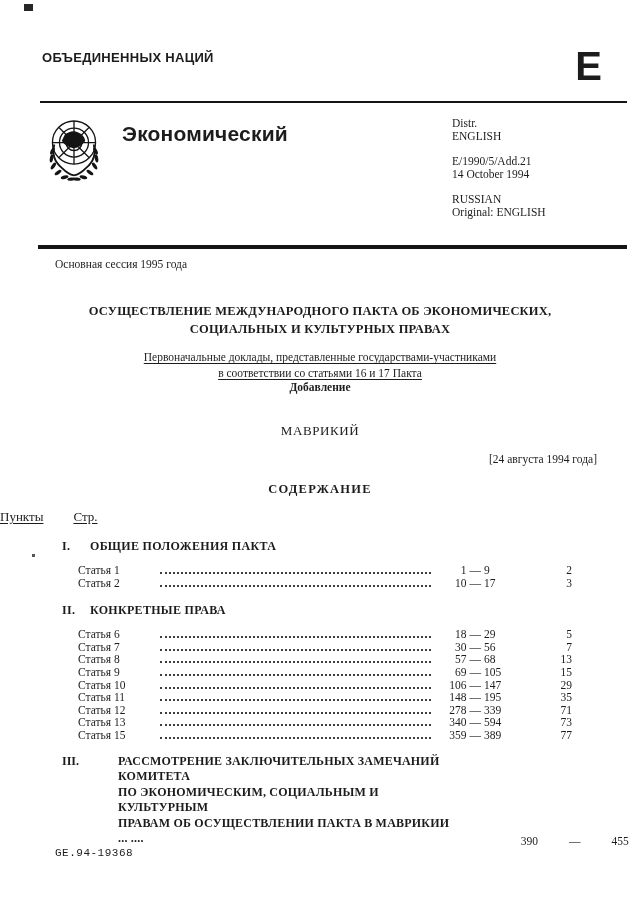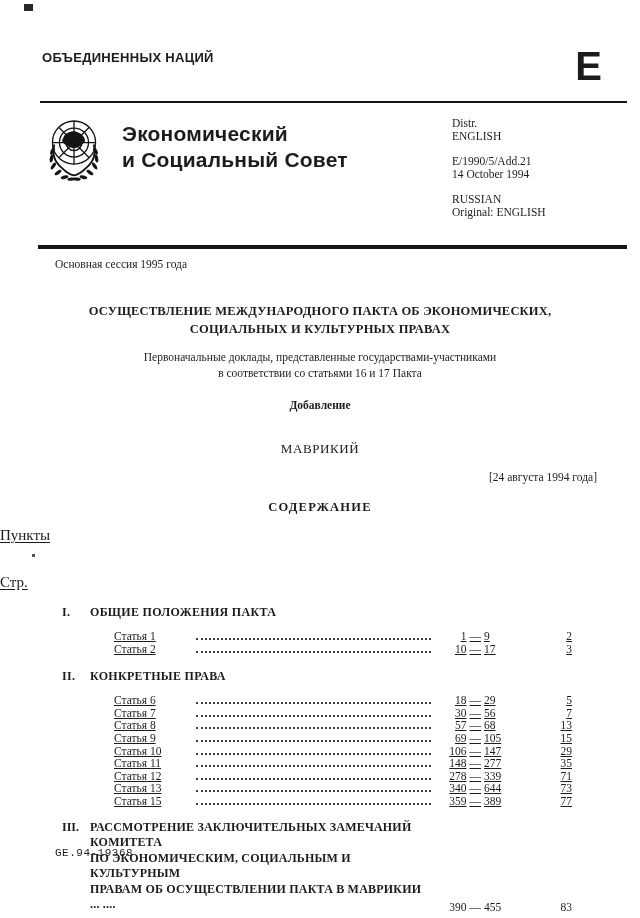--- a/index.html
+++ b/index.html
@@ -21,42 +21,42 @@
   .masthead { display:flex; align-items:flex-start; margin:14px 36px 0 44px; }
   .emblem { flex:none; }
   .council { font-family:"Liberation Sans", sans-serif; font-weight:bold; font-size:21px; line-height:26px; margin:4px 0 0 18px; letter-spacing:.2px; }
   .distr { margin-left:auto; width:152px; font-size:11.5px; line-height:13px; }
   .distr .gap { height:12px; }
 
   .session { margin:9px 0 0 55px; font-size:11.5px; }
 
   .doc-title { margin-top:32px; text-align:center; font-weight:bold; font-size:12.5px; line-height:18px; letter-spacing:.2px; }
   .subtitle { margin-top:11px; text-align:center; font-size:11.5px; line-height:16px; }
-  .subtitle div { text-underline-offset:2px; }
-  .addendum { margin-top:18px; text-align:center; font-weight:bold; font-size:11.5px; }
+  .subtitle div { text-decoration:underline; text-underline-offset:2px; }
+  .addendum { margin-top:0; text-align:center; font-weight:bold; font-size:11.5px; }
   .country { margin-top:30px; text-align:center; font-weight:normal; font-size:13px; letter-spacing:.6px; }
   .recv { margin-top:14px; text-align:right; margin-right:43px; font-size:11.5px; }
   .contents { margin-top:17px; text-align:center; font-size:12.5px; letter-spacing:1.2px; font-weight:bold; }
 
-  .cols { display:flex; justify-content:flex-end; gap:30px; margin:12px 52px 0 0; font-size:15px;flex-direction:column; }
+  .cols { display:flex; justify-content:flex-start; gap:30px; margin:12px 52px 0 0; font-size:13px; }
   .cols span { text-decoration:underline; text-underline-offset:2px; }
 
   .sec { margin-top:14px; }
   .sec-head { display:flex; margin-left:62px; font-size:12px; font-weight:bold; letter-spacing:.3px; }
   .sec-head .numeral { width:28px; flex:none; }
-  .entries { margin:10px 68px 0 114px;text-decoration:underline; }
+  .entries { margin:10px 68px 0 78px; }
   .toc-row { display:flex; align-items:baseline; font-size:11.5px; line-height:12.6px; }
   .toc-row .lbl { flex:none; width:78px; }
   .toc-row .leader { flex:1; border-bottom:2px dotted #3d3d3d; margin:0 6px 2px 4px; height:.8em; }
   .pf { flex:none; width:30px; text-align:right; }
   .dash { flex:none; padding:0 3px; }
   .pt { flex:none; width:34px; text-align:left; }
   .pg { flex:none; width:42px; margin-left:12px; text-align:right; }
 
-  .sec3-row { display:flex; align-items:flex-end; margin:12px 68px 0 62px; font-size:11.5px; }
+  .sec3-row { display:flex; align-items:flex-end; margin:12px 68px 0 62px; font-size:11.5px;gap:28px; }
   .sec3-row .numeral { align-self:flex-start; width:28px; flex:none; font-weight:bold; font-size:12px; }
   .sec3-head { width:334px; flex:none; font-weight:bold; font-size:12px; line-height:15.5px; letter-spacing:.2px; }
   .sec3-spacer { flex:1; }
 
   .footer { position:absolute; left:55px; top:847px; font-family:"Liberation Mono", monospace; font-size:11px; letter-spacing:.5px; }
 </style>
 </head>
 <body>
 
 <div class="page">
@@ -98,21 +98,20 @@
         <ellipse cx="55" cy="36" rx="4.2" ry="1.8" transform="rotate(65 55 36)"></ellipse>
         <ellipse cx="56" cy="44" rx="4.2" ry="1.8" transform="rotate(80 56 44)"></ellipse>
         <ellipse cx="54" cy="52" rx="4.2" ry="1.8" transform="rotate(55 54 52)"></ellipse>
         <ellipse cx="49" cy="59" rx="4.2" ry="1.8" transform="rotate(35 49 59)"></ellipse>
         <ellipse cx="42" cy="64" rx="4.2" ry="1.8" transform="rotate(15 42 64)"></ellipse>
         <ellipse cx="35" cy="66" rx="4.2" ry="1.8" transform="rotate(5 35 66)"></ellipse>
       </g>
     </svg>
     <div class="council">
       <div>Экономический</div>
-      <div>и Социальный Совет</div>
     </div>
     <div class="distr">
       <div>Distr.</div>
       <div>ENGLISH</div>
       <div class="gap"></div>
       <div>E/1990/5/Add.21</div>
       <div>14 October 1994</div>
       <div class="gap"></div>
       <div>RUSSIAN</div>
       <div>Original: ENGLISH</div>
@@ -212,37 +211,37 @@
         <span class="pf">106</span>
         <span class="dash">—</span>
         <span class="pt">147</span>
         <span class="pg">29</span>
       </div>
       <div class="toc-row">
         <span class="lbl">Статья 11</span>
         <span class="leader"></span>
         <span class="pf">148</span>
         <span class="dash">—</span>
-        <span class="pt">277</span>
+        <span class="pt">195</span>
         <span class="pg">35</span>
       </div>
       <div class="toc-row">
         <span class="lbl">Статья 12</span>
         <span class="leader"></span>
         <span class="pf">278</span>
         <span class="dash">—</span>
         <span class="pt">339</span>
         <span class="pg">71</span>
       </div>
       <div class="toc-row">
         <span class="lbl">Статья 13</span>
         <span class="leader"></span>
         <span class="pf">340</span>
         <span class="dash">—</span>
-        <span class="pt">644</span>
+        <span class="pt">594</span>
         <span class="pg">73</span>
       </div>
       <div class="toc-row">
         <span class="lbl">Статья 15</span>
         <span class="leader"></span>
         <span class="pf">359</span>
         <span class="dash">—</span>
         <span class="pt">389</span>
         <span class="pg">77</span>
       </div>

